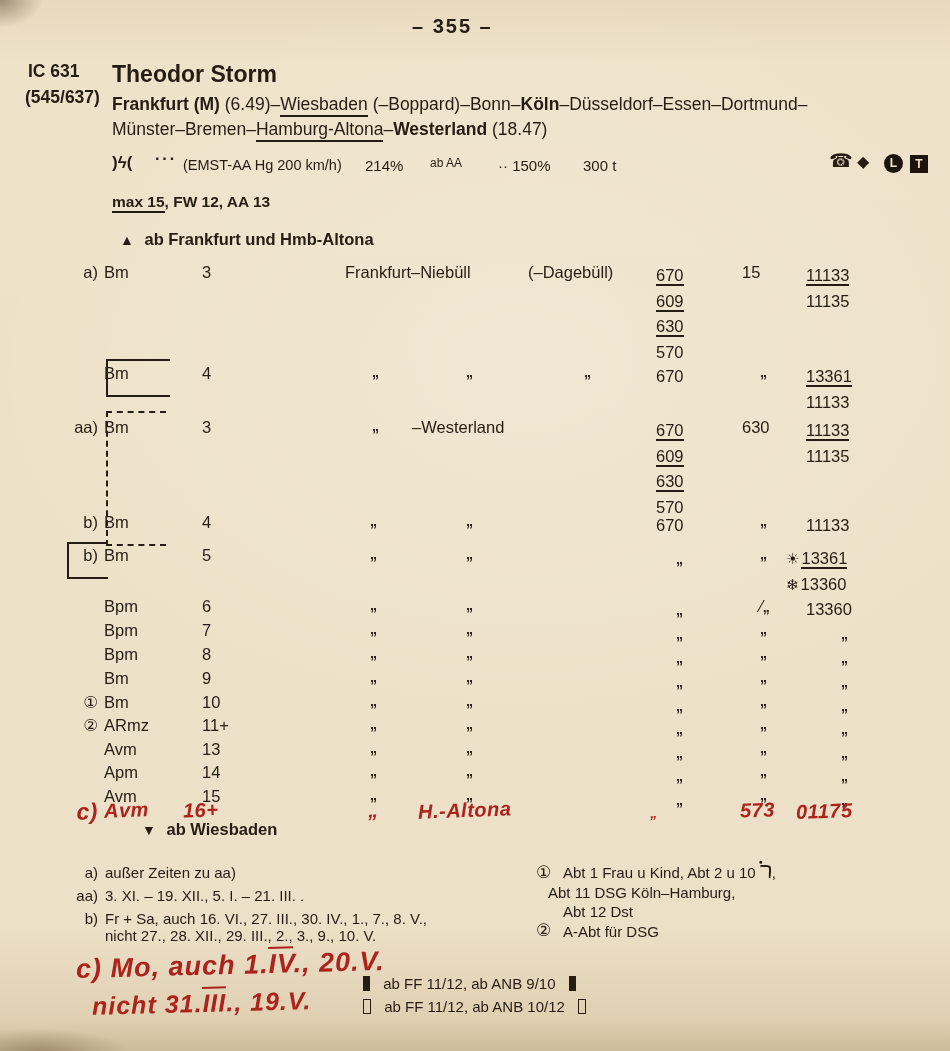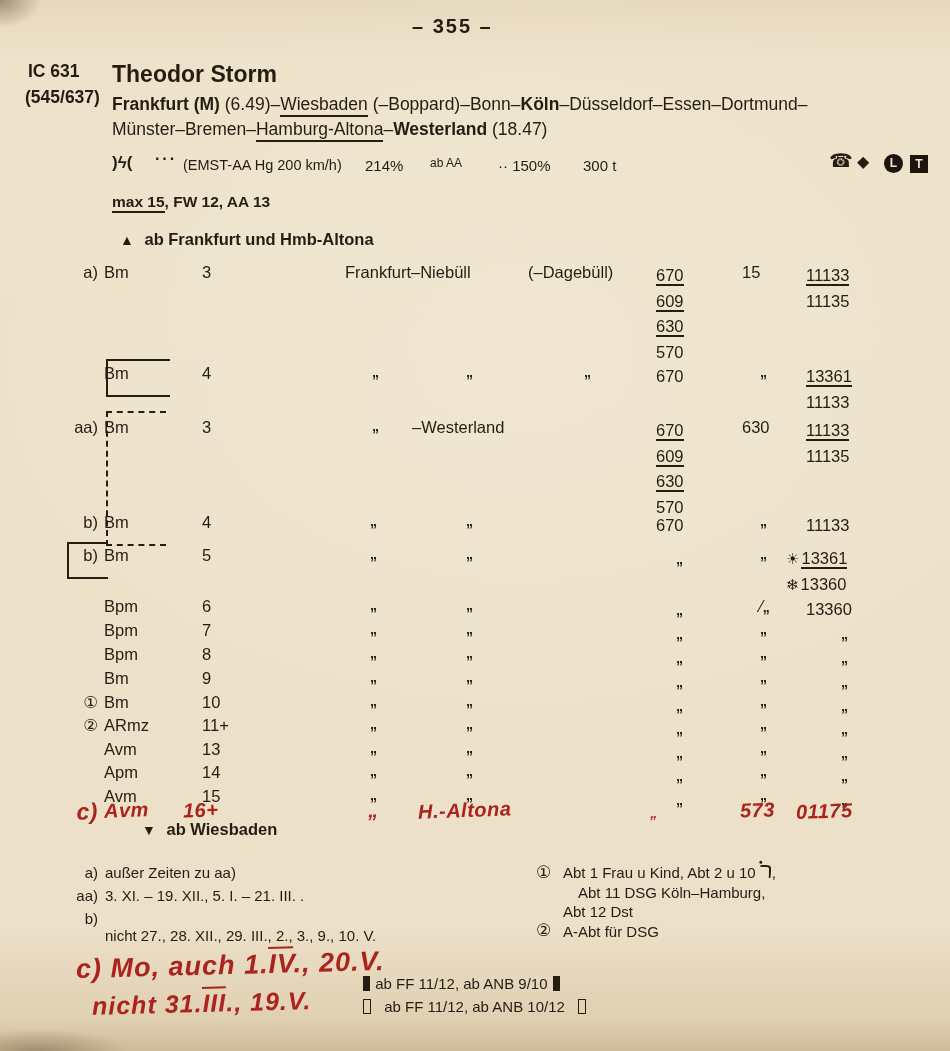--- a/index.html
+++ b/index.html
@@ -302,34 +302,35 @@
   <div class="t" style="left:124px;top:820px;font-size:16.5px;margin-left:18px;">
     <span style="font-size:14px;">▼</span>
     <span class="b" style="margin-left:6px;">ab Wiesbaden</span>
   </div>
 
   <div class="t fnlabel" style="left:40px;top:864px;font-size:15px;">a)</div>
   <div class="t" style="left:105px;top:864px;font-size:15px;">außer Zeiten zu aa)</div>
   <div class="t fnlabel" style="left:40px;top:887px;font-size:15px;">aa)</div>
   <div class="t" style="left:105px;top:887px;font-size:15px;">3. XI. – 19. XII., 5. I. – 21. III.  .</div>
   <div class="t fnlabel" style="left:40px;top:910px;font-size:15px;">b)</div>
+  <div class="t" style="left:105px;top:910px;font-size:15px;">Fr + Sa, auch 16. VI., 27. III., 30. IV., 1., 7., 8. V.,</div>
   <div class="t" style="left:105px;top:927px;font-size:15px;">nicht 27., 28. XII., 29. III., 2., 3., 9., 10. V.</div>
 
   <div class="t" style="left:536px;top:863px;font-size:17px;">①</div>
   <div class="t" style="left:563px;top:864px;font-size:15px;text-align:right;">
     <span>Abt 1 Frau u Kind, Abt 2 u 10</span><span class="seat-sym"></span><span>,</span>
   </div>
-  <div class="t" style="left:578px;top:884px;font-size:15px;">Abt 11 DSG Köln–Hamburg,</div>
+  <div class="t" style="left:548px;top:884px;font-size:15px;">Abt 11 DSG Köln–Hamburg,</div>
   <div class="t" style="left:563px;top:903px;font-size:15px;">Abt 12 Dst</div>
   <div class="t" style="left:536px;top:921px;font-size:17px;">②</div>
   <div class="t" style="left:563px;top:923px;font-size:15px;">A-Abt für DSG</div>
 
   <div class="t" style="left:363px;top:975px;font-size:15px;">
     <span class="bar-f"></span>
-    <span style="margin:0 1px;">ab FF 11/12, ab ANB 9/10</span>
+    <span style="margin:0 9px;">ab FF 11/12, ab ANB 9/10</span>
     <span class="bar-f"></span>
   </div>
   <div class="t" style="left:363px;top:998px;font-size:15px;">
     <span class="bar-h"></span>
     <span style="margin:0 9px;">ab FF 11/12, ab ANB 10/12</span>
     <span class="bar-h"></span>
   </div>
 
   <div class="t hand2" id="hw1" style="left:76px;top:950px;font-size:27px;"><span>c) Mo, auch 1.</span><span class="ovl">IV</span><span>., 20.V.</span></div>
   <div class="t hand2" id="hw2" style="left:92px;top:989px;font-size:25px;"><span>nicht 31.</span><span class="ovl">III</span><span>., 19.V.</span></div>

